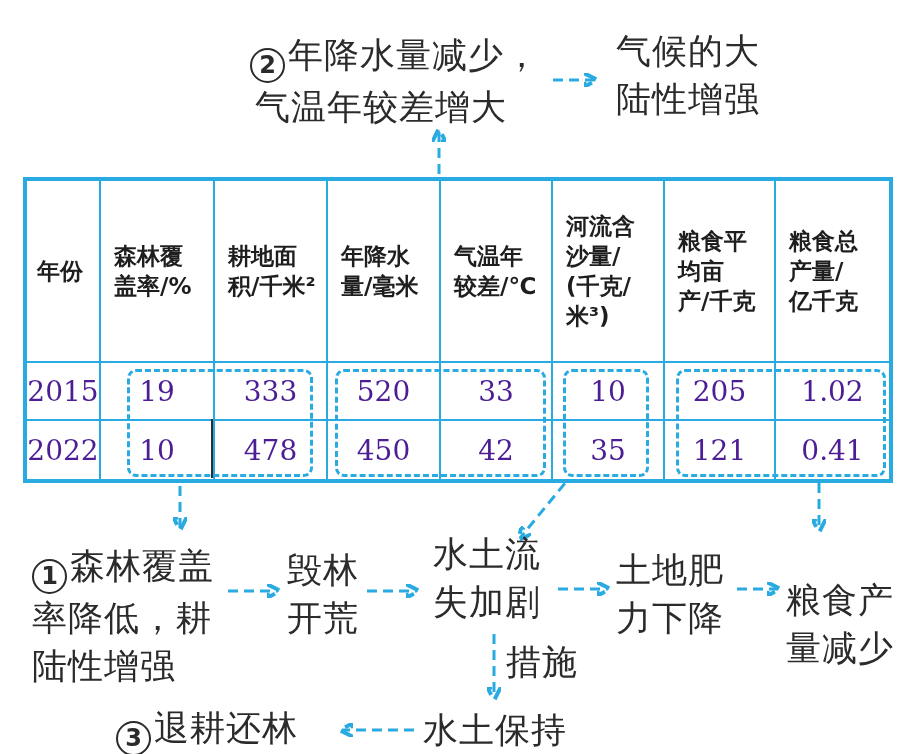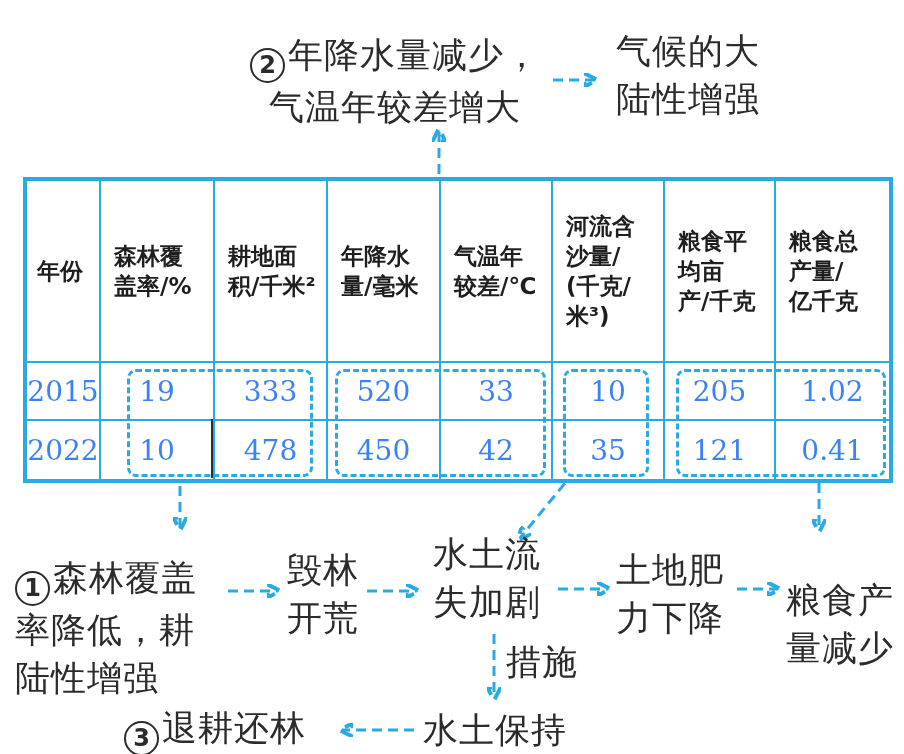--- a/index.html
+++ b/index.html
@@ -13,21 +13,21 @@
          justify-content:center;font-size:24px;font-weight:bold;
          margin-right:3px;vertical-align:-6px;letter-spacing:0;}
   
   table.data{position:absolute;left:23px;top:177px;width:866px;height:302px;
              border-collapse:collapse;table-layout:fixed;
              border:4px solid #29abe2;background:#fff;}
   table.data th{border:2px solid #29abe2;font-size:23px;font-weight:bold;
                 color:#1e1e1e;text-align:left;vertical-align:middle;
                 padding:0 3px 0 13px;white-space:pre-line;line-height:30px;}
   table.data td{border:2px solid #29abe2;font-family:"DejaVu Serif",serif;
-                font-size:28px;color:#3b82f6;text-align:center;
+                font-size:28px;color:#4c1d95;text-align:center;
                 vertical-align:middle;padding:0;}
   tr.hdr{height:183px;}
   tr.r1{height:58px;}
   tr.r2{height:61px;margin-top:32px;}
   
   .dash-box{position:absolute;border:3px dashed #29abe2;border-radius:9px;}
   
   .artifact-line{position:absolute;left:211px;top:419px;width:2px;height:59px;
                  background:#2e2e2e;}
   
@@ -53,21 +53,21 @@
   <path d="M228,591 L278,591" marker-end="url(#ah)"></path>
   <path d="M367,591 L417,591" marker-end="url(#ah)"></path>
   <path d="M558,589 L608,589" marker-end="url(#ah)"></path>
   <path d="M737,589 L778,589" marker-end="url(#ah)"></path>
   <path d="M494,634 L494,698" marker-end="url(#ah)"></path>
   <path d="M414,730 L342,730" marker-end="url(#ah)"></path>
 </svg>
 
 <div class="note" style="left:250px;top:31px;">
   <div class="note-line"><span class="badge">2</span><span>年降水量减少，</span></div>
-  <div class="note-line" style="margin-left:19px;">气温年较差增大</div>
+  <div class="note-line" style="margin-left:5px;">气温年较差增大</div>
 </div>
 
 <div class="note" style="left:616px;top:27px;">
   <div class="note-line">气候的大</div>
   <div class="note-line">陆性增强</div>
 </div>
 
 <table class="data">
   <colgroup>
     <col style="width:75px">
@@ -125,21 +125,21 @@
     </tr>
   </tbody>
 </table>
 
 <div class="dash-box" style="left:127px;top:369px;width:180px;height:102px;"></div>
 <div class="dash-box" style="left:335px;top:369px;width:205px;height:102px;"></div>
 <div class="dash-box" style="left:563px;top:369px;width:80px;height:102px;"></div>
 <div class="dash-box" style="left:676px;top:369px;width:204px;height:102px;"></div>
 <div class="artifact-line"></div>
 
-<div class="note" style="left:15px;top:542px;margin-top:12px;">
+<div class="note" style="left:32px;top:542px;">
   <div class="note-line"><span class="badge">1</span><span>森林覆盖</span></div>
   <div class="note-line">率降低，耕</div>
   <div class="note-line">陆性增强</div>
 </div>
 
 <div class="note" style="left:287px;top:546px;">
   <div class="note-line">毁林</div>
   <div class="note-line">开荒</div>
 </div>
 
@@ -155,19 +155,19 @@
 
 <div class="note" style="left:786px;top:546px;margin-top:30px;">
   <div class="note-line">粮食产</div>
   <div class="note-line">量减少</div>
 </div>
 
 <div class="note" style="left:506px;top:638px;">
   <div class="note-line">措施</div>
 </div>
 
-<div class="note" style="left:124px;top:704px;">
+<div class="note" style="left:116px;top:704px;">
   <div class="note-line"><span class="badge">3</span><span>退耕还林</span></div>
 </div>
 
 <div class="note" style="left:423px;top:706px;">
   <div class="note-line">水土保持</div>
 </div>
 
 </body></html>

